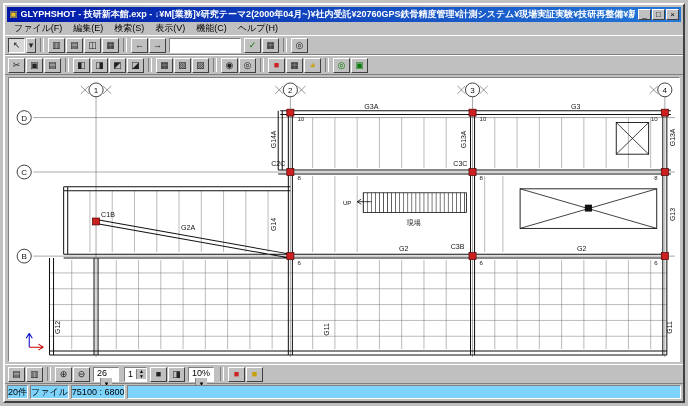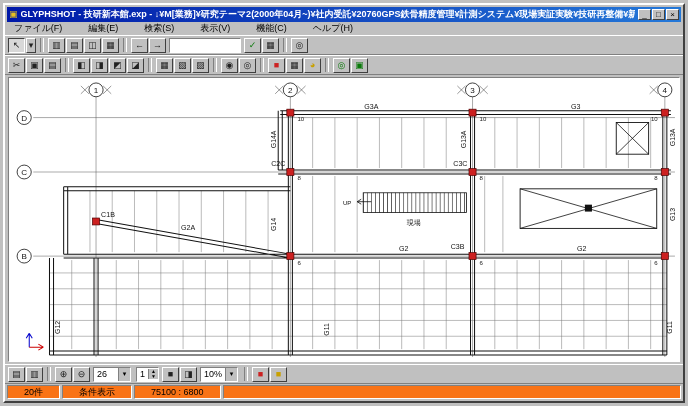--- a/index.html
+++ b/index.html
@@ -10,50 +10,50 @@
           display:flex;flex-direction:column;}
   
   .titlebar{height:15px;margin:2px 2px 0 2px;padding:0 2px;display:flex;align-items:center;gap:3px;
             background:linear-gradient(90deg,#0018a8,#2478d8);color:#fff;}
   .app-icon{font-size:9px;color:#e8c020;line-height:9px;}
   .title-text{flex:1;font-size:9px;font-weight:bold;white-space:nowrap;overflow:hidden;}
   .win-btns{display:flex;gap:1px;}
   .winbtn{width:13px;height:11px;font-size:8px;line-height:8px;padding:0;background:#c0c0c0;
           border:1px solid;border-color:#fff #404040 #404040 #fff;color:#000;}
   
-  .menubar{height:13px;display:flex;align-items:center;padding:0 4px;gap:16px;}
+  .menubar{height:13px;display:flex;align-items:center;padding:0 4px;gap:1px;}
   .menu-item{font-size:9px;padding:0 5px;color:#000;}
   
   .toolbar{height:18px;display:flex;align-items:center;padding:0 3px;gap:1px;
            border-top:1px solid #ffffff;border-bottom:1px solid #808080;}
   .tb{width:17px;height:15px;padding:0;font-size:9px;line-height:13px;background:#c0c0c0;
       border:1px solid;border-color:#fff #404040 #404040 #fff;color:#222;}
   .tb.narrow{width:10px;}
   .tb.pressed{border-color:#404040 #fff #fff #404040;background:#d8d8d8;}
   .sep{width:2px;height:14px;margin:0 3px;border-left:1px solid #808080;border-right:1px solid #ffffff;}
   .cmd{width:66px;height:13px;font-size:9px;border:1px solid;border-color:#808080 #fff #fff #808080;
        background:#fff;padding:0 2px;margin:0 2px;}
   .combo{display:inline-flex;align-items:center;height:13px;background:#fff;margin:0 2px;
-         border:1px solid;border-color:#808080 #fff #fff #808080;font-size:9px;}
+         border:1px solid;border-color:#808080 #fff #fff #808080;font-size:9px;flex-direction:column;}
   .combo .val{padding:0 3px;min-width:18px;}
   .combo .dd{width:11px;height:13px;background:#c0c0c0;border-left:1px solid #808080;
              font-size:7px;text-align:center;line-height:12px;}
   .spin{display:inline-flex;align-items:center;height:13px;background:#fff;margin:0 2px;
         border:1px solid;border-color:#808080 #fff #fff #808080;font-size:9px;}
   .spin .val{padding:0 3px;}
   .spin .updown{width:9px;font-size:5px;line-height:5px;background:#c0c0c0;text-align:center;
                 border-left:1px solid #808080;}
   
   .canvas-frame{flex:1;margin:2px 3px;border:1px solid;border-color:#808080 #ffffff #ffffff #808080;
                 background:#fff;position:relative;overflow:hidden;}
   .canvas-frame svg{position:absolute;left:0;top:0;width:100%;height:100%;}
   
   .bottombar{height:18px;}
   .statusbar{height:15px;display:flex;align-items:center;gap:2px;padding:0 2px 2px 2px;}
-  .cell{height:12px;font-size:9px;line-height:12px;padding:0 16px;background:#f97316;
+  .cell{height:12px;font-size:9px;line-height:12px;padding:0 0;background:#7dd3fc;
         border:1px solid;border-color:#808080 #fff #fff #808080;white-space:nowrap;text-align:right;}
   .cell.grow{flex:1;}
   svg text{font-family:"Liberation Sans","DejaVu Sans",sans-serif;}
 </style>
 </head>
 <body>
 
 <div class="window">
 
   <div class="titlebar">
@@ -250,18 +250,18 @@
       <span class="val">10%</span>
       <span class="dd">▾</span>
     </span>
     <span class="sep"></span>
     <button class="tb" style="color:#cc2222;">■</button>
     <button class="tb" style="color:#c8a000;">■</button>
   </div>
 
   <div class="statusbar">
     <span class="cell">20件</span>
-    <span class="cell">条件表示</span>
+    <span class="cell">ファイル</span>
     <span class="cell">75100 : 6800</span>
     <span class="cell grow"></span>
   </div>
 
 </div>
 
 </body></html>

